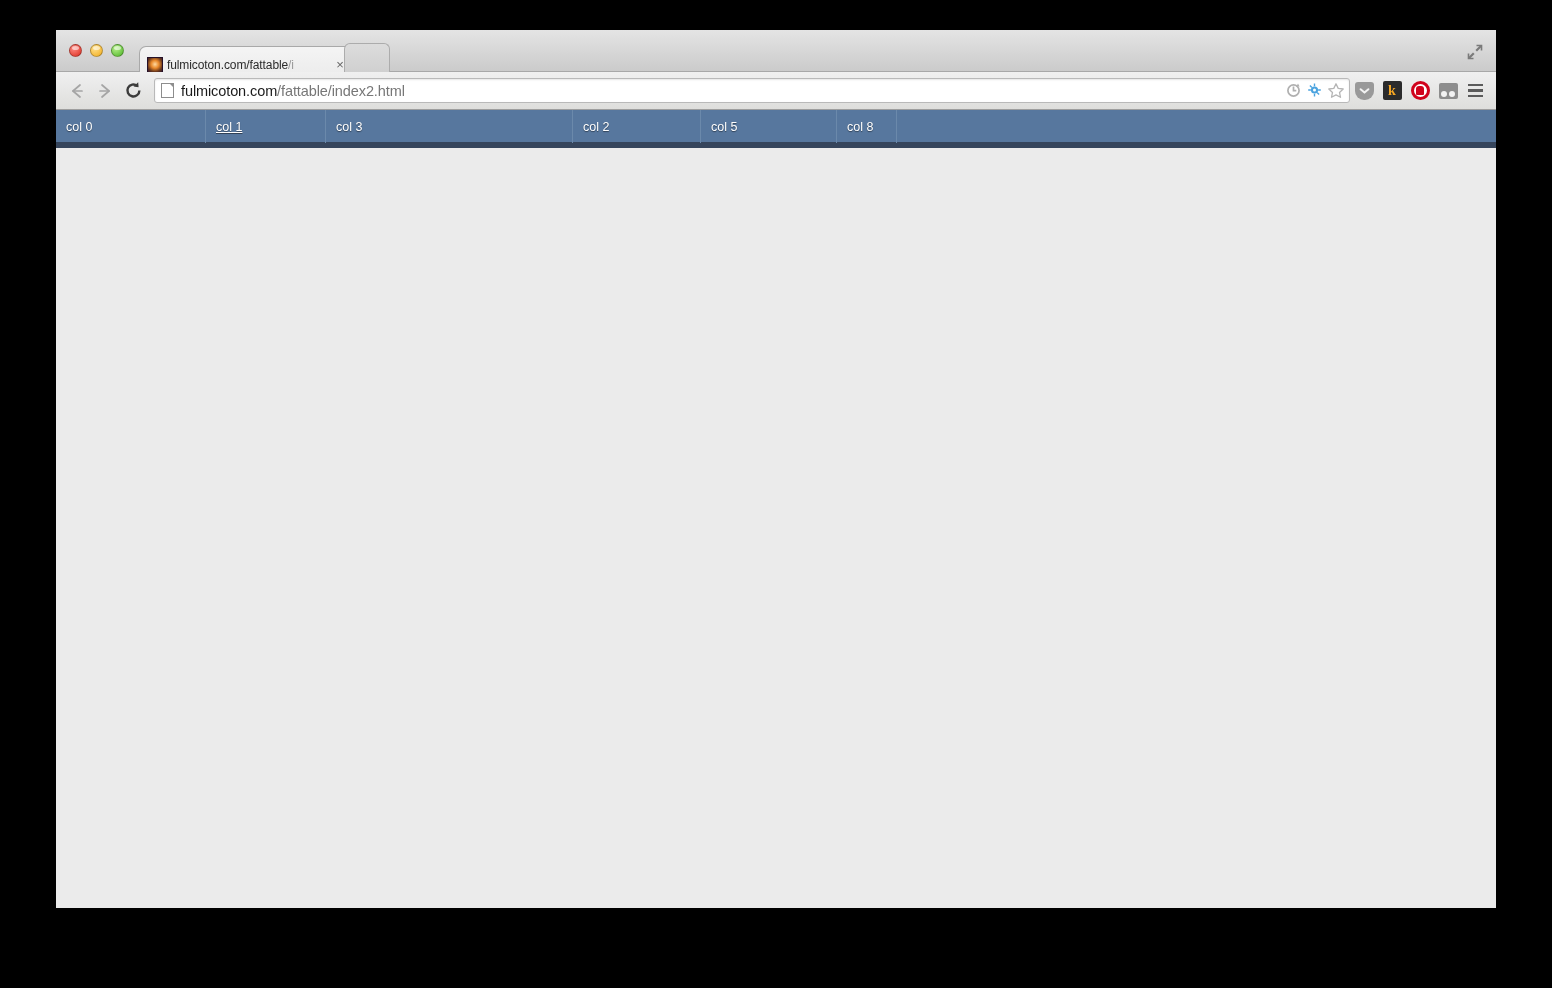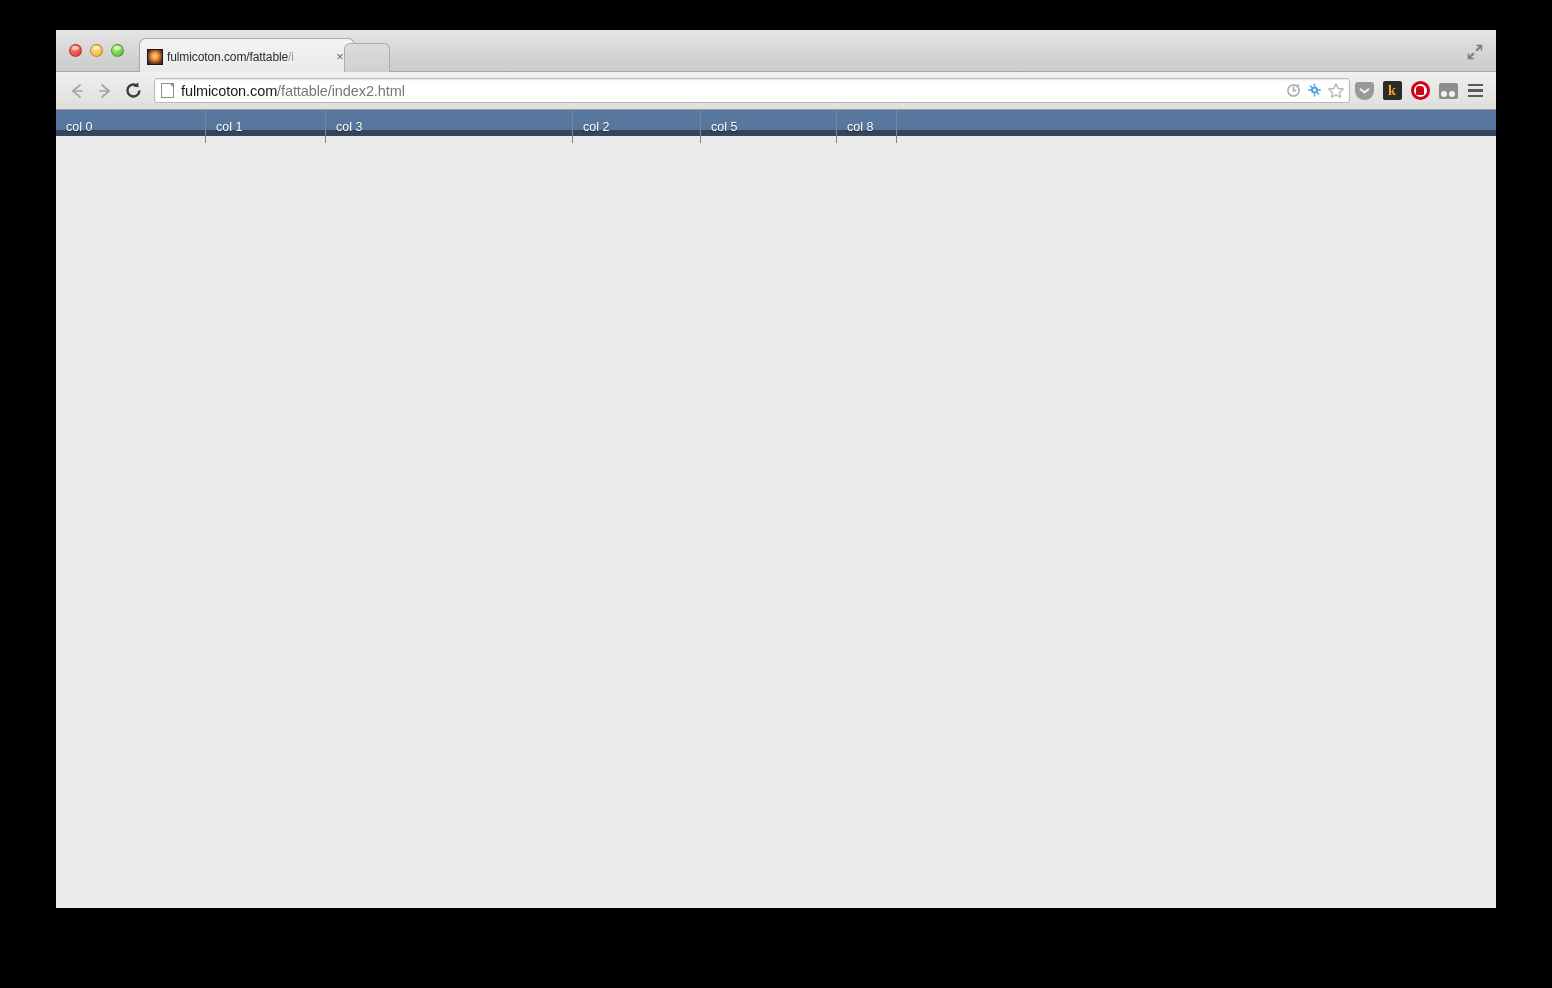--- a/index.html
+++ b/index.html
@@ -52,21 +52,21 @@
     width: 7px; height: 4px; border-radius: 50%;
     background: rgba(255,255,255,0.55);
   }
   .light.close  { background: radial-gradient(circle at 35% 30%, #ff8a82, #e5483c 70%, #c3291f); }
   .light.min    { background: radial-gradient(circle at 35% 30%, #ffe08a, #f5bb3c 70%, #d39a18); }
   .light.zoom   { background: radial-gradient(circle at 35% 30%, #b6f08a, #6cc644 70%, #49a026); }
 
   
   #tab-active {
     position: absolute;
-    left: 83px; top: 8px;
+    left: 83px; top: 16px;
     width: 216px; height: 36px;
     background: linear-gradient(to bottom, #f4f4f4, #eaeaea);
     border: 1px solid #a9a9a9;
     border-bottom: none;
     border-radius: 7px 7px 0 0;
     display: flex; align-items: center;
     padding: 0 7px;
   }
   #tab-active::before, #tab-active::after { content: ""; }
   .tab-favicon {
@@ -224,21 +224,21 @@
 
   
   #page-content {
     position: relative;
     height: 797px;
     background: #ebebeb;
     overflow: hidden;
   }
   #table-header {
     position: relative;
-    height: 26px;
+    height: 38px;
     background: #57779e;
     display: flex;
     border-bottom: 6px solid #36455c;
     white-space: nowrap;
   }
   .hcell {
     position: relative;
     height: 33px;
     display: flex; align-items: center;
     padding-left: 10px;
@@ -367,21 +367,21 @@
     <div id="menu-button">
       <i></i>
         <i></i>
         <i></i>
     </div>
   </div>
 
   <div id="page-content">
     <div id="table-header" style="background: rgb(87, 119, 158); border-bottom-color: rgb(54, 69, 92);">
         <div class="hcell" style="width: 150px;">col 0</div>
-        <div class="hcell" style="width: 120px;">col 1</div>
+        <div class="hcell" style="width: 120px; text-decoration: underline;">col 1</div>
         <div class="hcell" style="width: 247px;">col 3</div>
         <div class="hcell" style="width: 128px;">col 2</div>
         <div class="hcell" style="width: 136px;">col 5</div>
         <div class="hcell" style="width: 60px;">col 8</div>
       </div>
     <div id="table-body" style="background: rgb(235, 235, 235);"></div>
   </div>
 
 </div>
 

